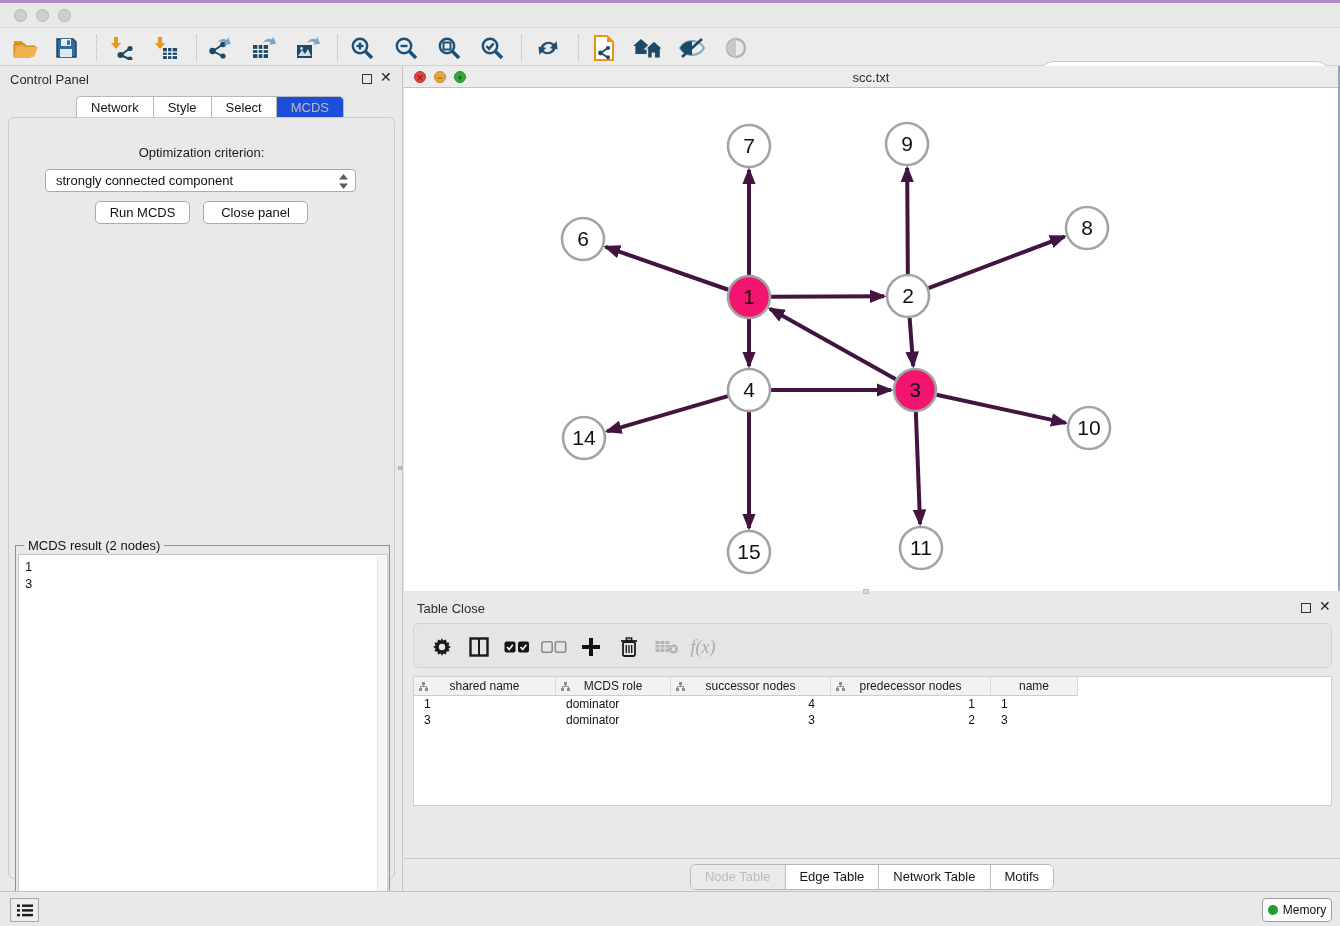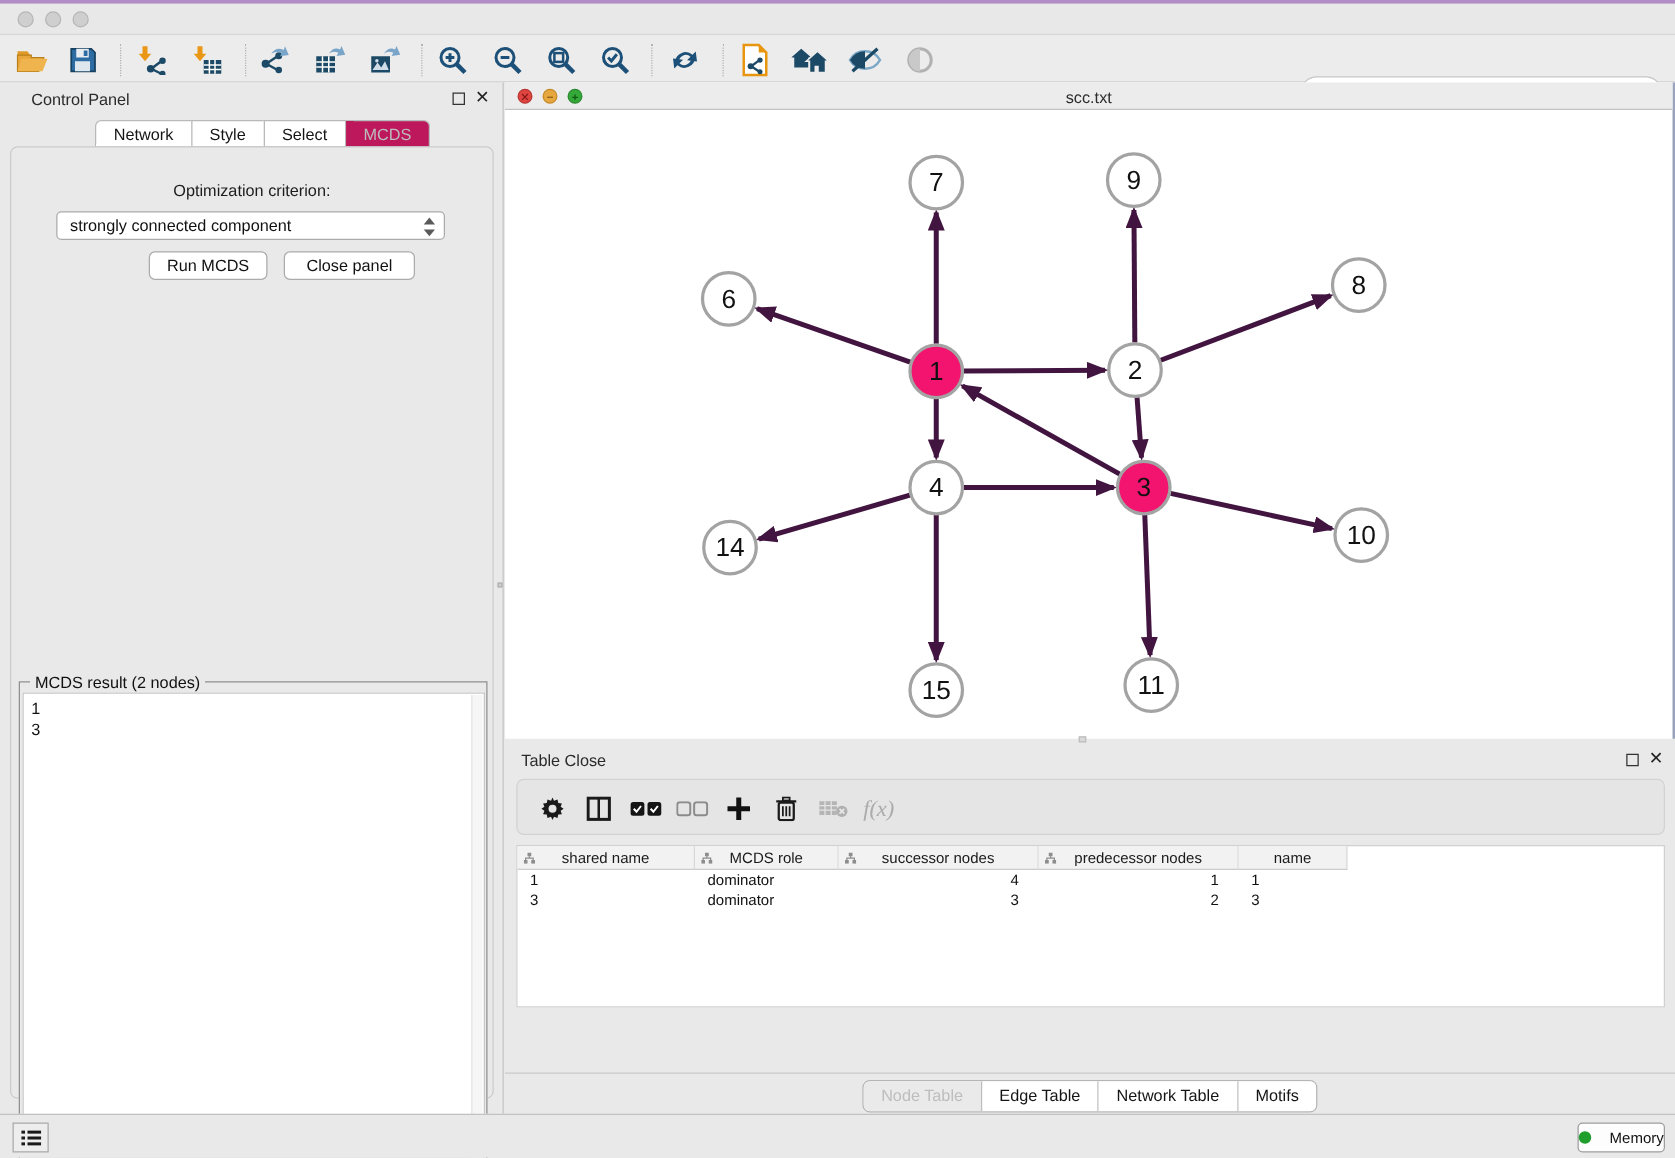--- a/index.html
+++ b/index.html
@@ -16,33 +16,33 @@
 
   
   #main-toolbar { left:0; top:28px; width:1340px; height:38px; background:#ececec; border-bottom:1px solid #cfcfcf; }
   .tb-btn { top:5px; width:36px; height:30px; display:flex; align-items:center; justify-content:center; border-radius:4px; position:absolute; }
   .tb-sep { top:7px; width:0; height:26px; border-left:1px dotted #b3b3b3; position:absolute; }
   #toolbar-search { left:1040px; top:33px; width:290px; height:27px; border:1px solid #c6c6c6; border-radius:14px; background:#fff; display:flex; align-items:center; padding-left:8px; }
   #toolbar-search input { border:none; outline:none; flex:1; font-size:13px; background:transparent; margin-left:5px; }
 
   
   #control-panel { left:0; top:66px; width:403px; height:825px; background:#e9e9e9; border-right:1px solid #c4c4c4; }
-  #cp-header { left:10px; top:6px; font-size:13px; color:#2b2b2b;margin-left:15px; }
+  #cp-header { left:10px; top:6px; font-size:13px; color:#2b2b2b; }
   .panel-float { width:10px; height:10px; border:1.6px solid #333; top:8px; }
   .panel-close { font-size:14px; font-weight:bold; color:#222; top:4px; line-height:14px; }
   #cp-tabs { left:76px; top:30px; height:22px; display:flex; }
   .cp-tab { padding:3px 14px 4px; font-size:13px; color:#151515; background:#fff; border:1px solid #b9b9b9; border-right:none; }
   .cp-tab:first-child { border-radius:5px 0 0 0; }
   .cp-tab:last-child { border-right:1px solid #b9b9b9; border-radius:0 5px 0 0; }
-  .cp-tab.ghost { color:#bcbcbc; background:#be185d; border-bottom:1px solid #e7e7e7; }
+  .cp-tab.ghost { color:#bcbcbc; background:#1d4ed8; border-bottom:1px solid #e7e7e7; }
   #cp-content { left:8px; top:51px; width:387px; height:762px; background:#e9e9e9; border:1px solid #cbcbcb; border-radius:6px; }
   #opt-label { width:100%; text-align:center; top:27px; font-size:13px; color:#1c1c1c; }
   #criterion-select { left:36px; top:51px; width:311px; height:23px; background:#fff; border:1px solid #ababab; border-radius:4px; display:flex; align-items:center; font-size:13px; color:#111; padding-left:10px; }
   #criterion-stepper { position:absolute; right:6px; top:3px; }
-  .cp-btn { top:83px; height:23px; background:#fff; border:1px solid #ababab; border-radius:5px; font-size:13px; color:#111; display:flex; align-items:center; justify-content:center; position:absolute;margin-left:24px; }
+  .cp-btn { top:83px; height:23px; background:#fff; border:1px solid #ababab; border-radius:5px; font-size:13px; color:#111; display:flex; align-items:center; justify-content:center; position:absolute; }
   #run-btn { left:86px; width:95px; }
   #closepanel-btn { left:194px; width:105px; }
   #mcds-fieldset { left:6px; top:427px; width:375px; height:383px; border:1px solid #909090; background:#e9e9e9; }
   #mcds-legend { left:8px; top:-8px; background:#e9e9e9; padding:0 4px; font-size:13px; color:#111; position:absolute; }
   #mcds-textarea { left:2px; top:8px; width:370px; height:372px; background:#fff; border:1px solid #c7c7c7; font-size:13px; color:#111; line-height:17px; padding:3px 6px; white-space:pre; position:absolute; }
   #mcds-scroll { position:absolute; right:1px; top:1px; width:9px; height:370px; background:#f6f6f6; border-left:1px solid #e4e4e4; }
 
   
   .vsplit-handle { left:398px; top:466px; width:4px; height:4px; background:#cfcfcf; border:1px solid #b0b0b0; }
   .hsplit-handle { left:863px; top:589px; width:6px; height:5px; background:#d8d8d8; border:1px solid #bdbdbd; }
@@ -67,21 +67,21 @@
   .tcell { overflow:hidden; white-space:nowrap; }
   #tp-tabsbar { left:0; top:263px; width:936px; height:33px; border-top:1px solid #c9c9c9; }
   #tp-tabs { position:absolute; left:50%; top:5px; transform:translateX(-50%); display:flex; border:1px solid #b5b5b5; border-radius:6px; overflow:hidden; background:#fff; }
   .tp-tab { padding:4px 14px 5px; font-size:13px; color:#151515; border-right:1px solid #b5b5b5; background:#fff; }
   .tp-tab:last-child { border-right:none; }
   .tp-tab.ghost { color:#bdbdbd; background:#eaeaea; }
 
   
   #statusbar { left:0; top:891px; width:1340px; height:35px; background:#e9e9e9; border-top:1px solid #c2c2c2; }
   #list-btn { left:10px; top:6px; width:29px; height:24px; border:1px solid #a8a8a8; background:#ededed; display:flex; align-items:center; justify-content:center; }
-  #memory-btn { left:1262px; top:6px; width:70px; height:24px; border:1px solid #9d9d9d; border-radius:4px; background:#fdfdfd; display:flex; align-items:center; justify-content:space-between; gap:5px; font-size:12px; color:#111; }
+  #memory-btn { left:1262px; top:6px; width:70px; height:24px; border:1px solid #9d9d9d; border-radius:4px; background:#fdfdfd; display:flex; align-items:center; justify-content:center; gap:5px; font-size:12px; color:#111; }
   #memory-dot { width:10px; height:10px; border-radius:50%; background:#1f9e2c; }
 </style>
 </head>
 <body>
 
 <div id="top-accent" class="abs"></div>
 <div id="titlebar" class="abs">
   <div class="tl-dot tl-gray abs" style="left:14px"></div>
   <div class="tl-dot tl-gray abs" style="left:36px"></div>
   <div class="tl-dot tl-gray abs" style="left:58px"></div>

